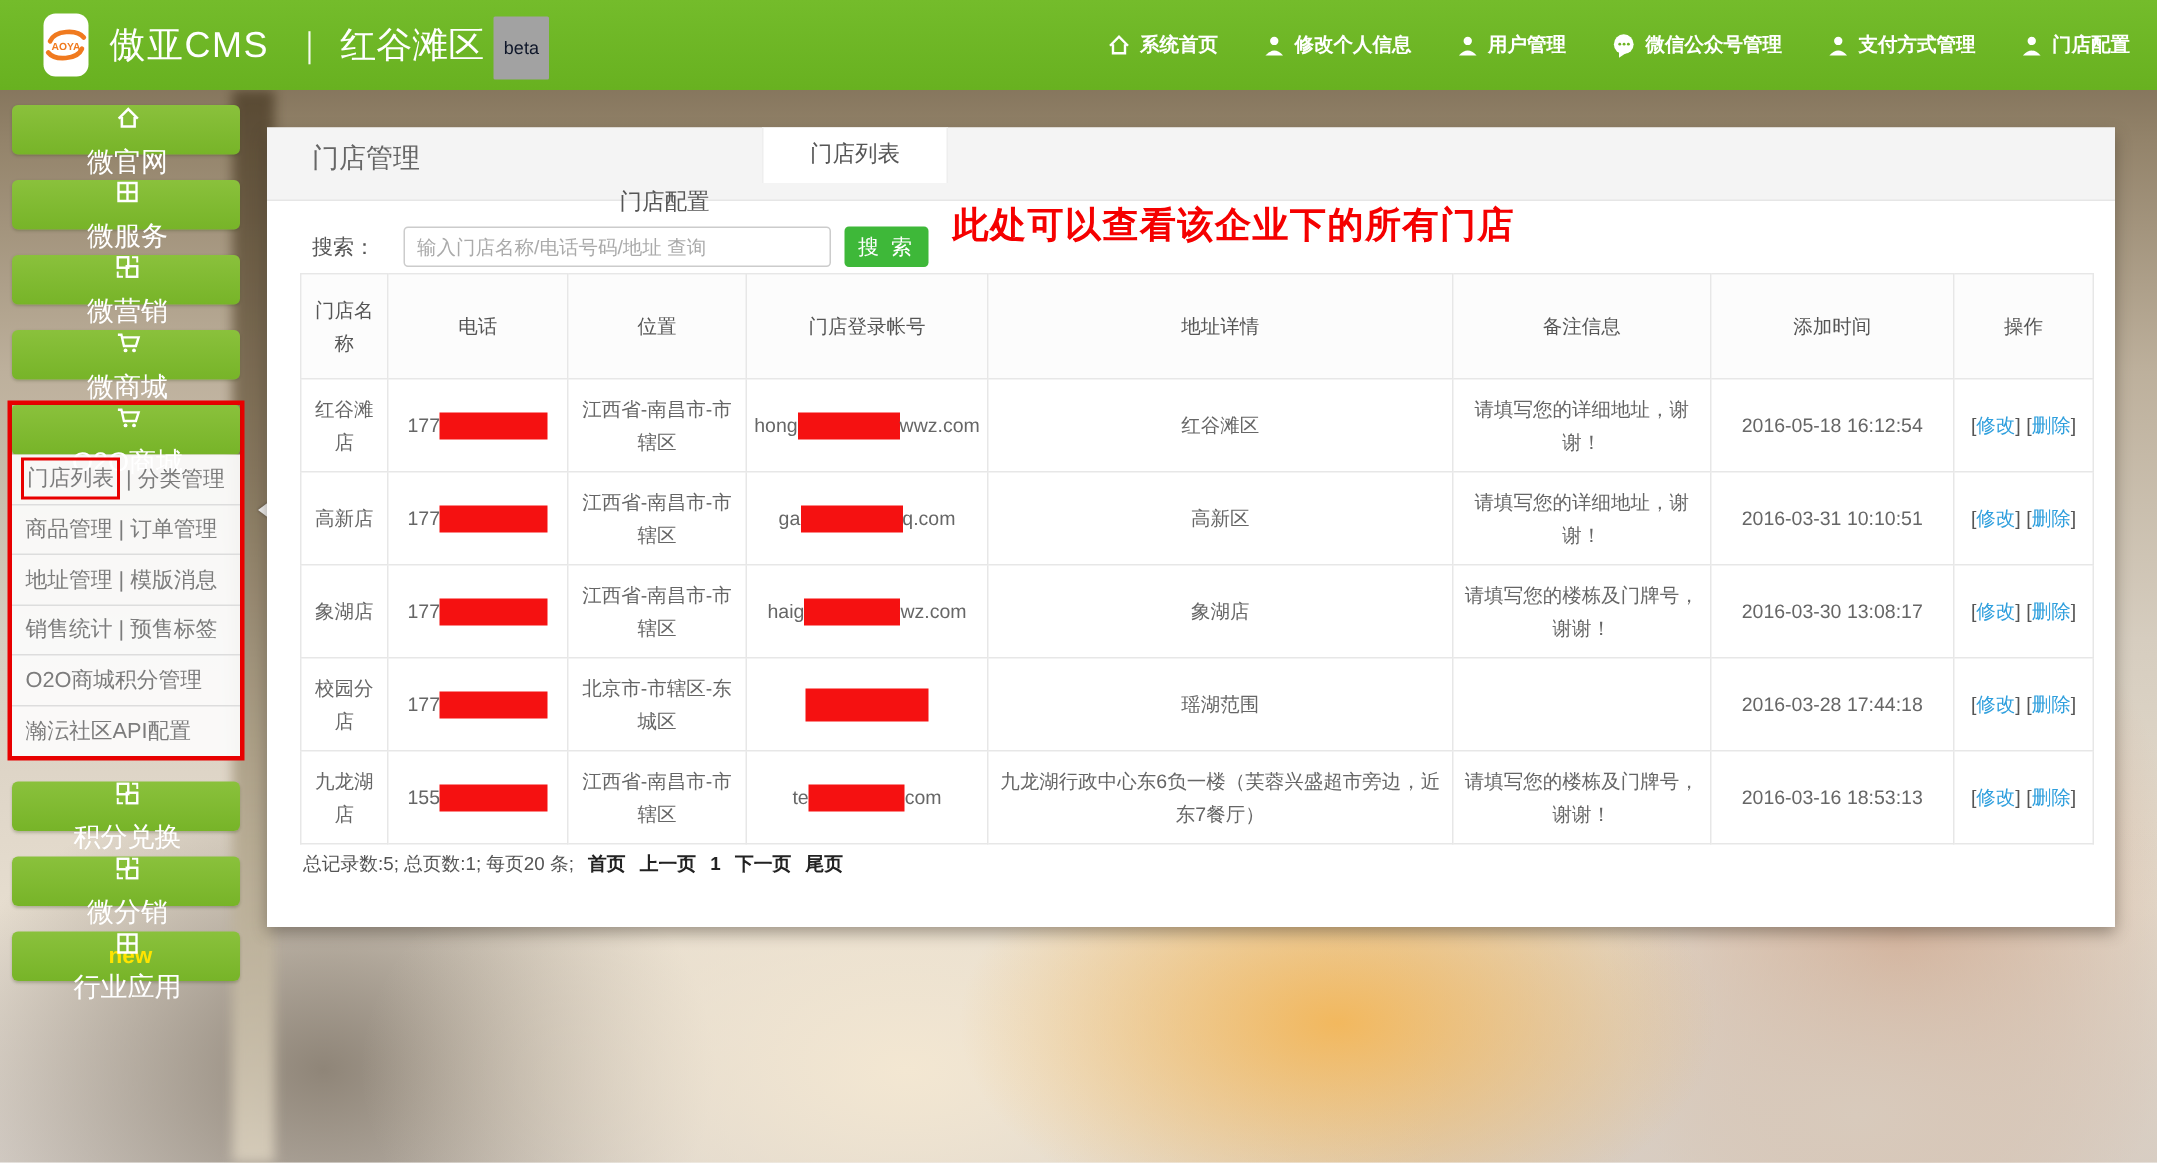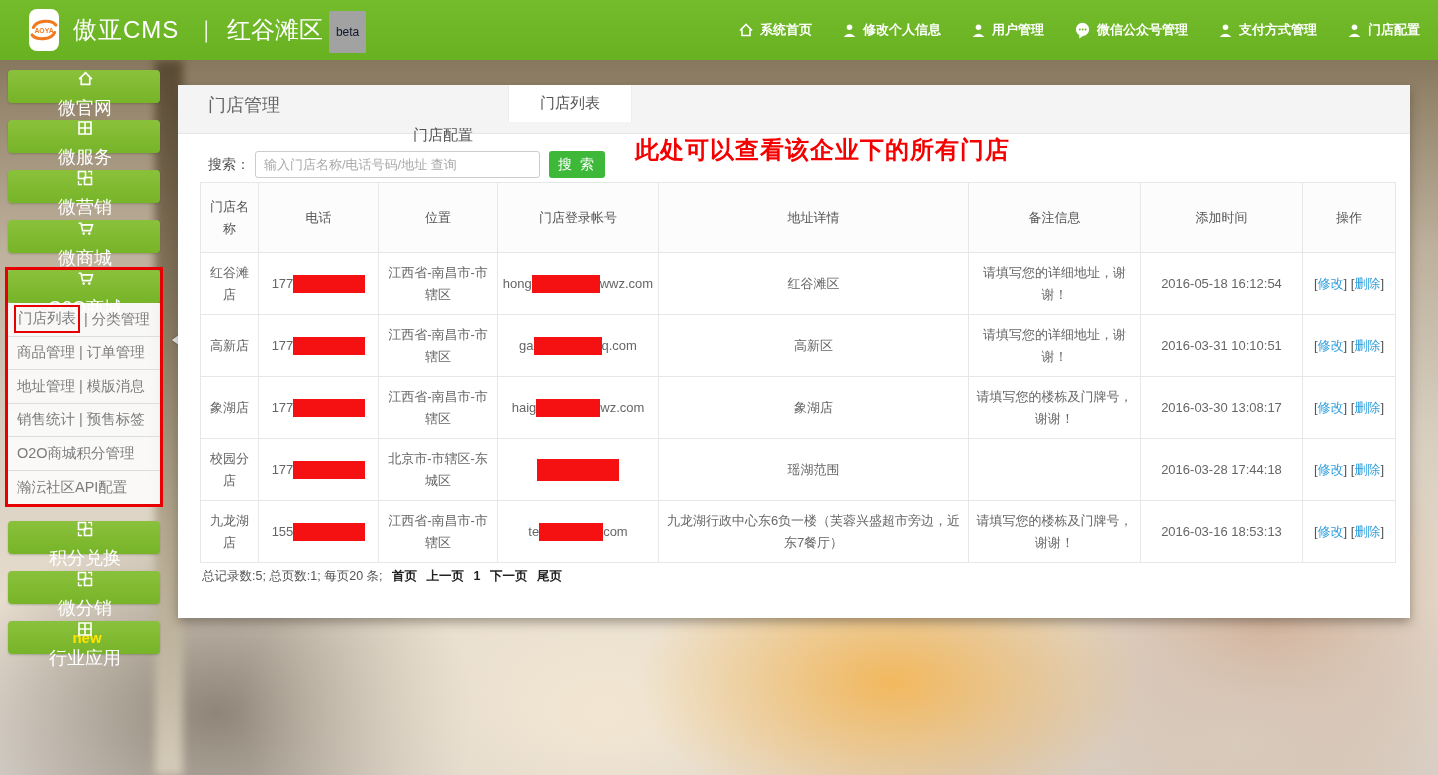--- a/index.html
+++ b/index.html
@@ -86,21 +86,21 @@
                 border-left:1px solid #eee; border-right:1px solid #eee; }
 
   .annotation {
     position:absolute; left:457px; top:49px; font-size:24px; font-weight:bold;
     color:#f50000; letter-spacing:1px; white-space:nowrap;
   }
 
   .search-row { position:absolute; left:30px; top:66px; display:flex; align-items:center; }
   .search-label { font-size:14px; color:#555; }
   .search-input {
-    width:285px; height:27px; margin-left:5px; border:1px solid #ccc; border-radius:3px;
+    width:285px; height:27px; margin-left:19px; border:1px solid #ccc; border-radius:3px;
     padding:0 8px; font-size:13px; color:#4d7c0f; outline:none;
     font-family:"Liberation Sans","DejaVu Sans",sans-serif;
   }
   .search-input::placeholder { color:#aaa; }
   .search-btn {
     margin-left:9px; width:56px; height:27px; background:#3eb839; border:none; border-radius:3px;
     color:#fff; font-size:14px; cursor:pointer; letter-spacing:2px;
     font-family:"Liberation Sans","DejaVu Sans",sans-serif;
   }
 

